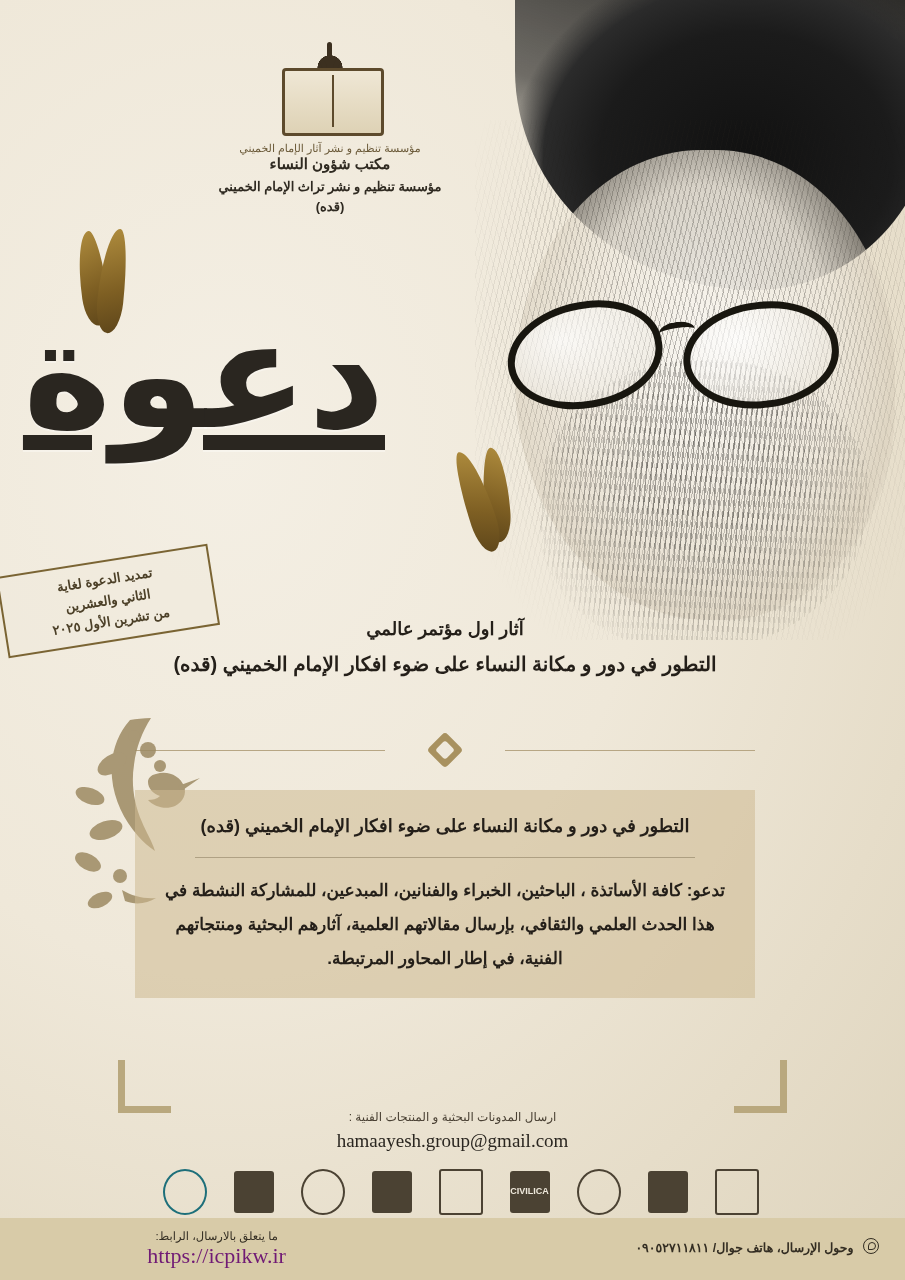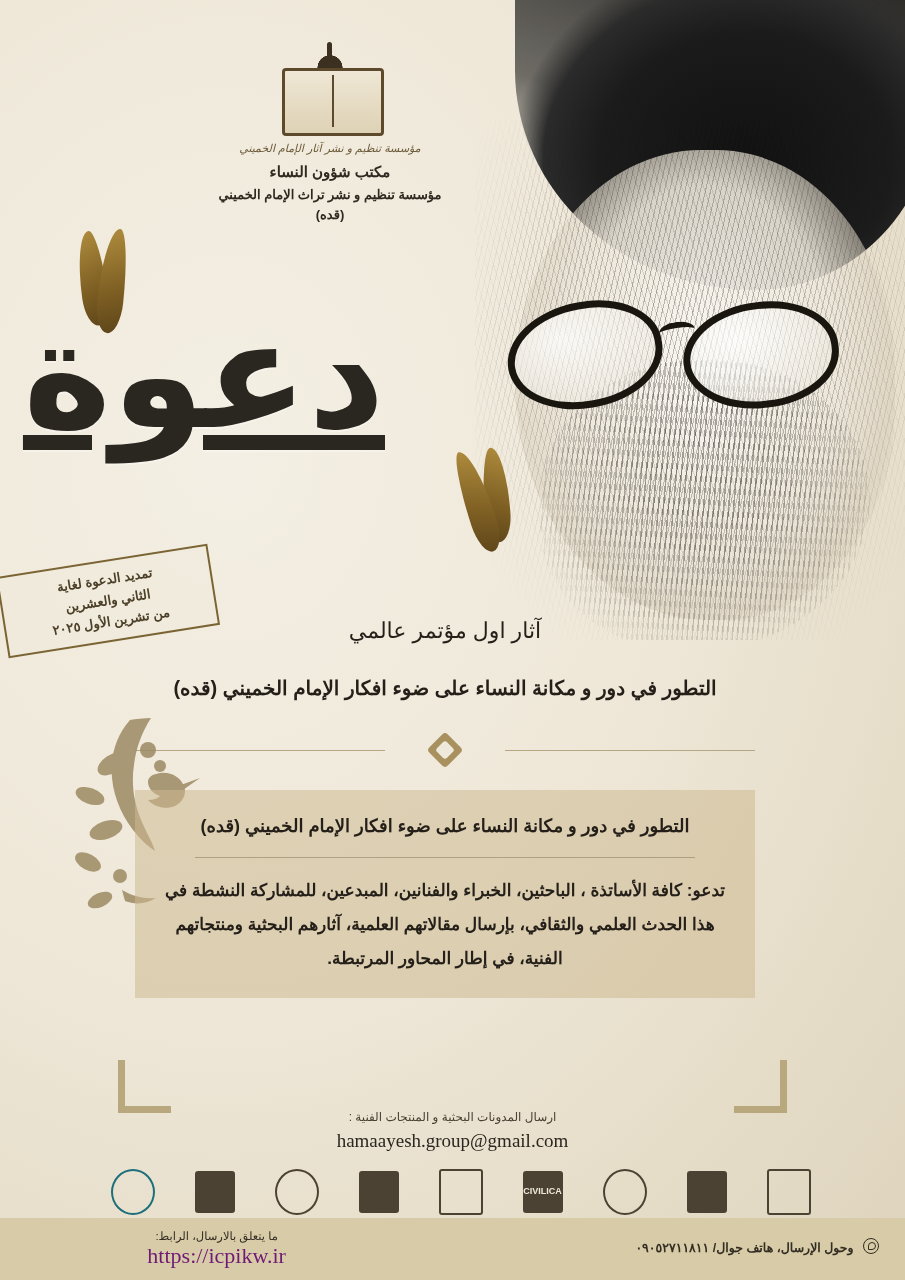--- a/index.html
+++ b/index.html
@@ -86,21 +86,21 @@
             mask-image:radial-gradient(circle at 50% 70%, #000 45%, rgba(0,0,0,0) 46%);
   }
   .emblem .tulip:before,.emblem .tulip:after{
     content:"";position:absolute;top:0;width:5px;height:26px;background:#3c3020;border-radius:3px;
   }
   .emblem .tulip:before{left:2px;transform:rotate(-22deg);}
   .emblem .tulip:after{right:2px;transform:rotate(22deg);}
   .emblem .stem{
     position:absolute;left:45px;top:0;width:5px;height:30px;background:#3c3020;border-radius:3px;
   }
-  .sig{font-size:11px;color:#6b5a39;letter-spacing:1px;margin-bottom:8px;font-style:italic;}
+  .sig{font-size:11px;color:#6b5a39;letter-spacing:1px;}
   .org1{font-size:15px;color:#2f2a21;font-weight:bold;margin-bottom:4px;}
   .org2{font-size:13px;color:#2f2a21;font-weight:bold;line-height:1.5;}
   
   .headline{
     position:absolute;top:300px;right:520px;width:360px;text-align:center;
   }
   .headline .word{
     font-family:"DejaVu Sans", sans-serif;
     font-size:150px;line-height:1;font-weight:bold;
     color:#2a2620;
@@ -121,21 +121,21 @@
   .stamp{
     position:absolute;top:560px;right:690px;width:190px;padding:8px 10px;
     border:2px solid #7a6433;color:#4c4028;text-align:center;
     transform:rotate(-9deg);background:rgba(239,233,219,0.5);
   }
   .stamp div{font-size:13px;font-weight:bold;line-height:1.6;}
   
   .conf{
     position:absolute;top:618px;right:150px;width:620px;text-align:center;color:#241f19;
   }
-  .conf .l1{font-size:22px;font-weight:normal;margin-bottom:28px;}
+  .conf .l1{font-size:18px;font-weight:bold;margin-bottom:8px;}
   .conf .l2{font-size:20px;font-weight:bold;line-height:1.6;}
   
   .divider{
     position:absolute;top:735px;right:150px;width:620px;height:30px;
   }
   .divider .line{
     position:absolute;top:15px;height:1px;width:250px;background:#b7a684;
   }
   .divider .line.a{right:0;}
   .divider .line.b{left:0;}
@@ -166,21 +166,21 @@
   .bracket.tr{top:1060px;right:118px;border-right:7px solid #b9a87e;border-bottom:7px solid #b9a87e;}
   
   .mailblock{
     position:absolute;top:1110px;right:0;left:0;text-align:center;color:#4a4134;
   }
   .mailblock .lbl{font-size:12px;margin-bottom:6px;}
   .mailblock .mail{font-family:"Liberation Serif", serif;font-size:19px;color:#2a2620;}
   
   .logos{
     position:absolute;top:1168px;right:8px;left:0;height:48px;
-    display:flex;justify-content:center;align-items:center;gap:40px;padding-left:24px;
+    display:flex;justify-content:center;align-items:center;gap:27px;padding-left:24px;
   }
   .logo{
     width:40px;height:42px;display:flex;align-items:center;justify-content:center;
     color:#4b4233;font-size:9px;font-weight:bold;text-align:center;line-height:1.05;
     border-radius:3px;
   }
   .logo.sq{border:2px solid #4b4233;}
   .logo.circ{border:2px solid #4b4233;border-radius:50%;}
   .logo.dark{background:#4b4233;color:#efe9dc;}
   .logo.teal{border:2px solid #1d6f7a;color:#1d6f7a;border-radius:50%;}

